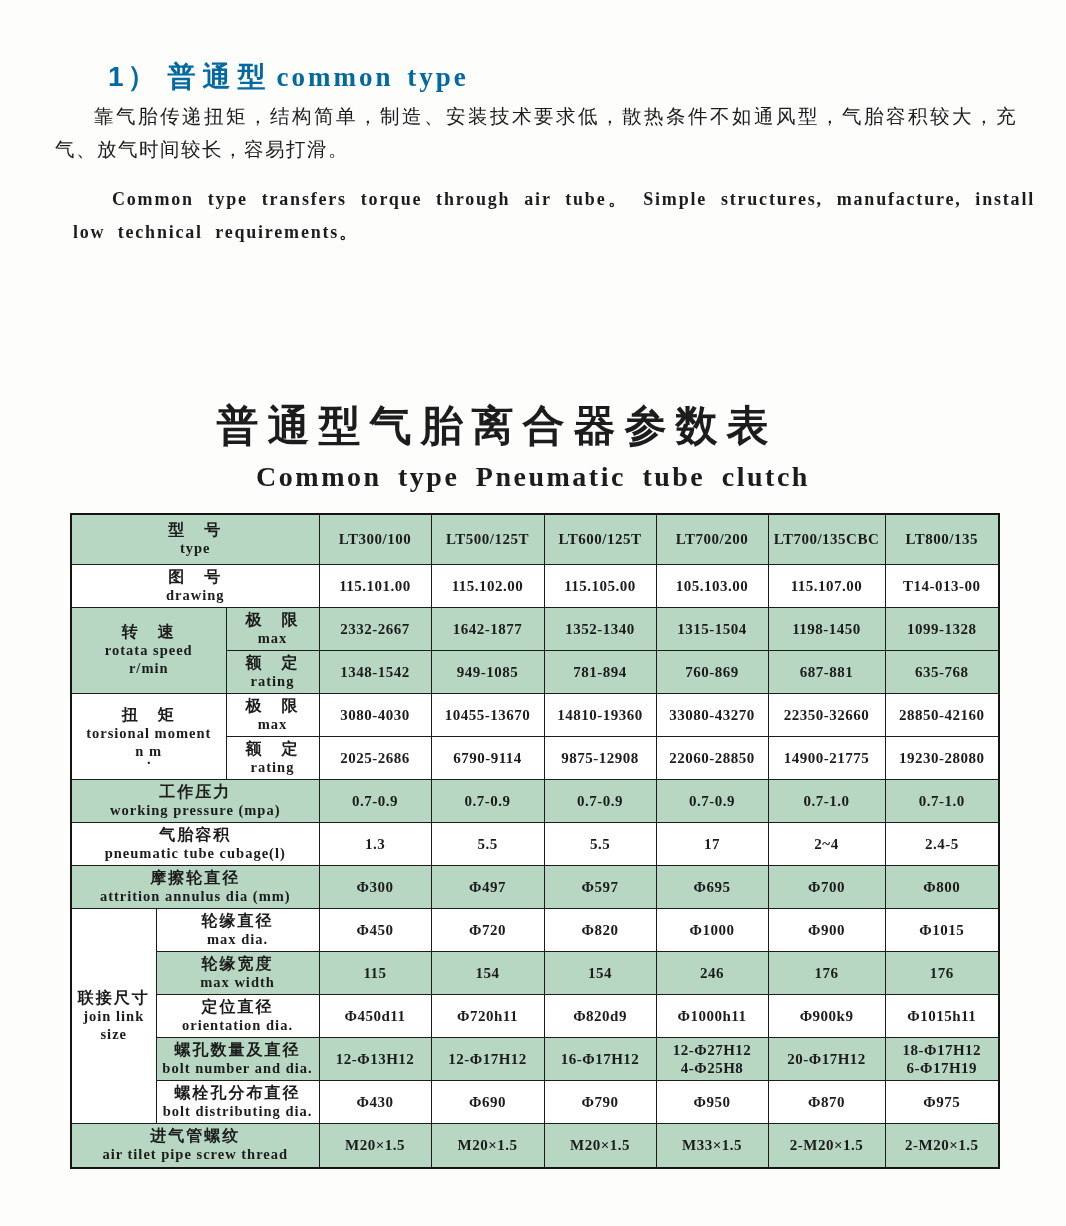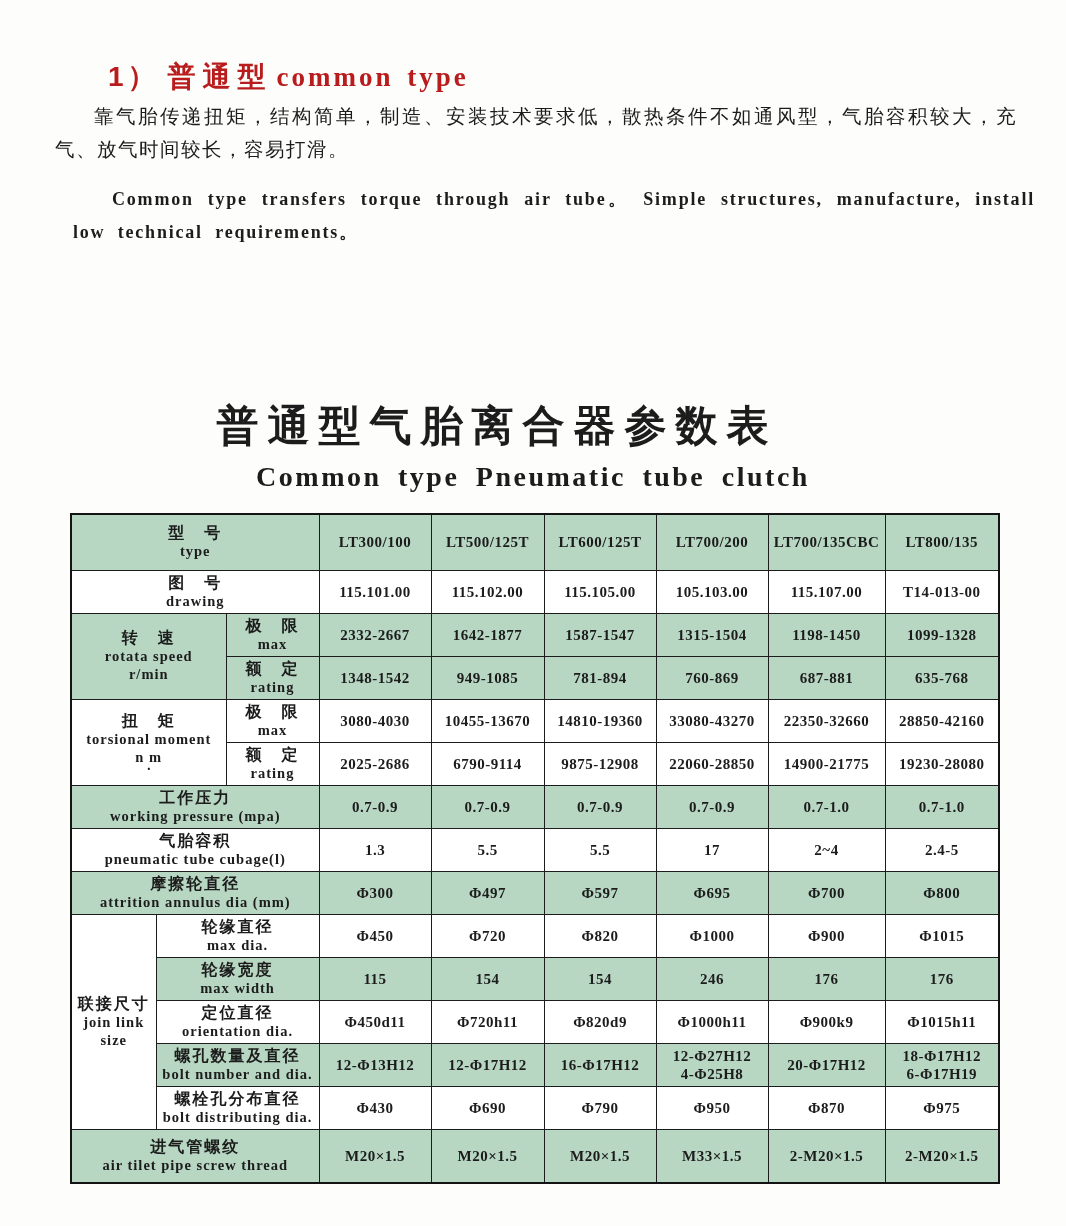--- a/index.html
+++ b/index.html
@@ -7,21 +7,21 @@
   body {
     width:1066px; height:1226px; position:relative;
     font-family:"Liberation Serif", serif; color:#1c1c1c;
     background:#fdfdfc;
   }
   .page { position:absolute; left:0; top:0; width:1066px; height:1226px; overflow:hidden; }
 
   
   .heading {
     position:absolute; left:108px; top:58px;
-    color:#b91c1c; font-weight:bold; white-space:nowrap;
+    color:#0369a1; font-weight:bold; white-space:nowrap;
   }
   .heading .num { font-family:"Liberation Sans", sans-serif; font-size:28px; letter-spacing:4px; }
   .heading .zh  { font-family:"Liberation Sans", sans-serif; font-size:28px; letter-spacing:7px; margin-left:8px; }
   .heading .en  { font-family:"Liberation Serif", serif; font-size:27px; letter-spacing:3px; word-spacing:4px; }
 
   
   .para-zh {
     position:absolute; left:55px; top:100px; width:962px;
     font-family:"Liberation Sans", sans-serif; font-weight:400;
     font-size:19.5px; line-height:33px; text-indent:39px; letter-spacing:1.5px;
@@ -51,23 +51,23 @@
     border:2px solid #141414;
   }
   table.params td {
     border:1px solid #1c1c1c;
     text-align:center; vertical-align:middle;
     padding:1px 2px;
     font-weight:bold; font-size:15px; line-height:18px;
     background:#ffffff;
   }
   table.params td.green { background:#b7d7c3; }
-  tr.r-head  { height:56px; }
+  tr.r-head  { height:50px; }
   tr.r-std   { height:43px; }
-  tr.r-last  { height:54px; }
+  tr.r-last  { height:45px; }
   .lbl-zh { font-size:16px; letter-spacing:2px; }
   .lbl-en { font-size:14.5px; letter-spacing:1px; }
   .lbl-dot { font-size:14px; line-height:7px; }
   .val { letter-spacing:0.5px; white-space:pre-line; }
   .colhead { font-size:15px; letter-spacing:0.5px; }
 </style>
 </head>
 <body>
 
 <div class="page">
@@ -128,21 +128,21 @@
         <div class="lbl-zh">转　速</div>
         <div class="lbl-en">rotata speed</div>
         <div class="lbl-en">r/min</div>
       </td>
       <td class="green">
         <div class="lbl-zh">极　限</div>
         <div class="lbl-en">max</div>
       </td>
       <td class="green val">2332-2667</td>
       <td class="green val">1642-1877</td>
-      <td class="green val">1587-1547</td>
+      <td class="green val">1352-1340</td>
       <td class="green val">1315-1504</td>
       <td class="green val">1198-1450</td>
       <td class="green val">1099-1328</td>
     </tr>
     <tr class="r-std">
       <td class="green">
         <div class="lbl-zh">额　定</div>
         <div class="lbl-en">rating</div>
       </td>
       <td class="green val">1348-1542</td>

